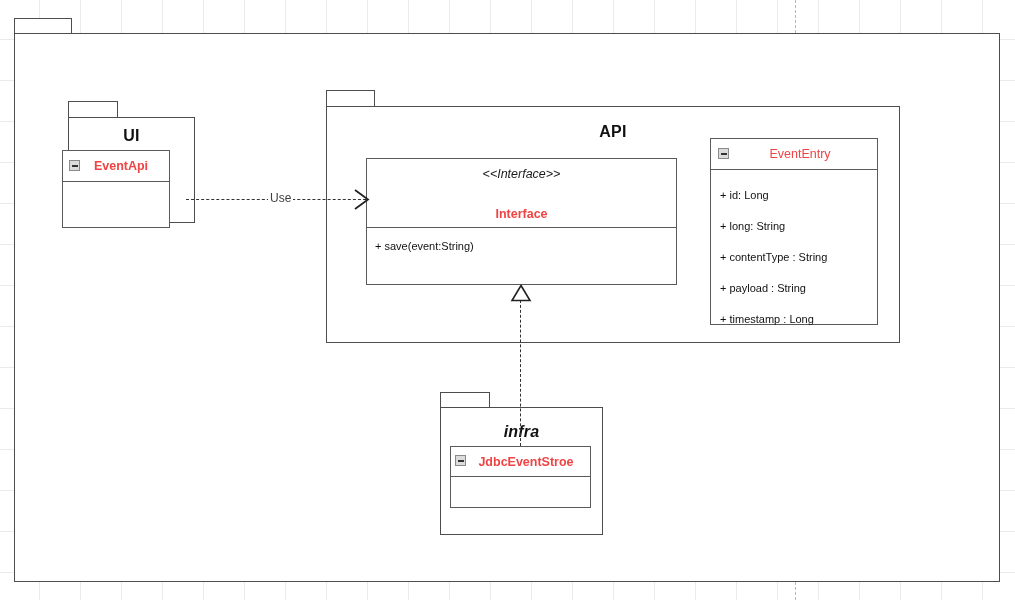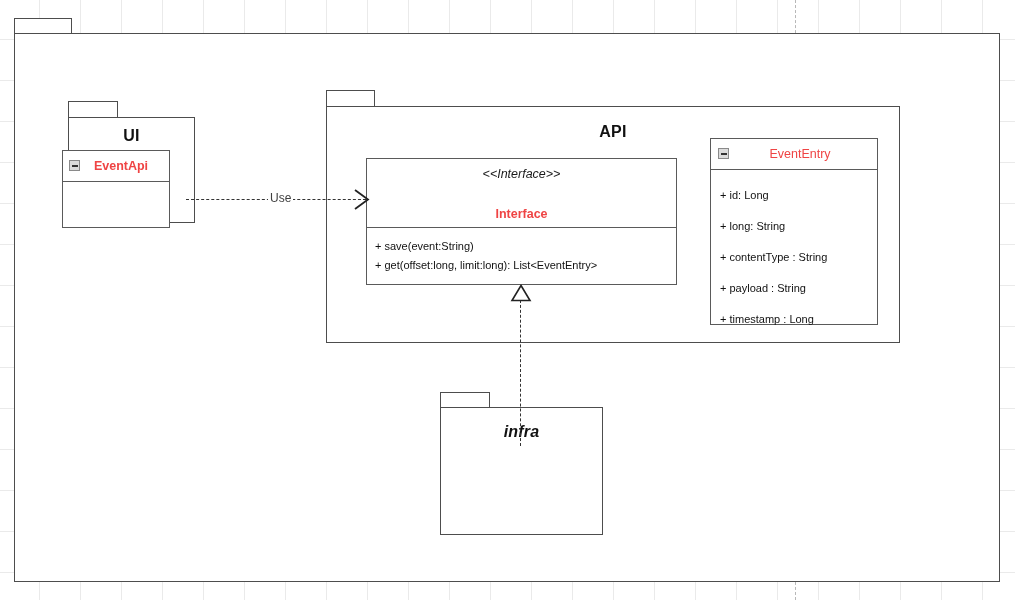--- a/index.html
+++ b/index.html
@@ -189,21 +189,20 @@
     <div class="pkg-title" style="top:33px;">API</div>
   </div>
 
   <div class="cls" style="left:366px; top:158px; width:311px; height:127px;">
     <div class="cls-header" style="height:69px; flex-direction:column; justify-content:flex-start; padding-top:8px;gap:6px;">
       <div class="stereotype">&lt;&lt;Interface&gt;&gt;</div>
       <div class="cls-name bold" style="margin-top:18px;">Interface</div>
     </div>
     <div class="cls-body" style="height:58px; padding:9px 0 0 8px;">
       <div class="member" style="line-height:19px;">+ save(event:String)</div>
-      <div class="member" style="line-height:19px;">+ get(offset:long, limit:long): List&lt;EventEntry&gt;</div>
     </div>
   </div>
 
   <div class="cls" style="left:710px; top:138px; width:168px; height:187px;">
     <div class="cls-header" style="height:31px;">
       <span class="minus-icon" style="left:7px; top:9px;"></span>
       <span class="cls-name" style="margin-left:12px;">EventEntry</span>
     </div>
     <div class="cls-body" style="height:154px; padding:10px 0 0 9px;">
       <div class="member" style="line-height:31px;">+ id: Long</div>
@@ -213,20 +212,27 @@
       <div class="member" style="line-height:31px;">+ timestamp : Long</div>
     </div>
   </div>
 
   <div class="pkg" style="left:440px; top:392px; width:163px; height:143px;">
     <div class="pkg-tab" style="width:50px; height:16px;"></div>
     <div class="pkg-body" style="top:15px; height:128px;"></div>
     <div class="pkg-title" style="top:31px;font-style:italic;">infra</div>
   </div>
 
+  <div class="cls" style="left:450px; top:446px; width:141px; height:62px;">
+    <div class="cls-header" style="height:30px;">
+      <span class="minus-icon" style="left:4px; top:8px;"></span>
+      <span class="cls-name bold" style="margin-left:11px;">JdbcEventStroe</span>
+    </div>
+    <div class="cls-body" style="height:30px;"></div>
+  </div>
 
   <div class="conn-dash-h" style="left:186px; top:199px; width:180px;"></div>
   <div class="conn-label" style="left:268px; top:192px;">Use</div>
   <svg class="arrow-open" width="20" height="24" viewBox="0 0 20 24" style="left:351px; top:188px;">
     <polyline points="4,2 17,11.5 4,21" fill="none" stroke="#222222" stroke-width="1.8"></polyline>
   </svg>
 
   <div class="conn-dash-v" style="left:520px; top:300px; height:146px;"></div>
   <svg class="arrow-triangle" width="24" height="18" viewBox="0 0 24 18" style="left:509px; top:284px;">
     <polygon points="12,1.5 21,16.5 3,16.5" fill="#ffffff" stroke="#222222" stroke-width="1.6"></polygon>

